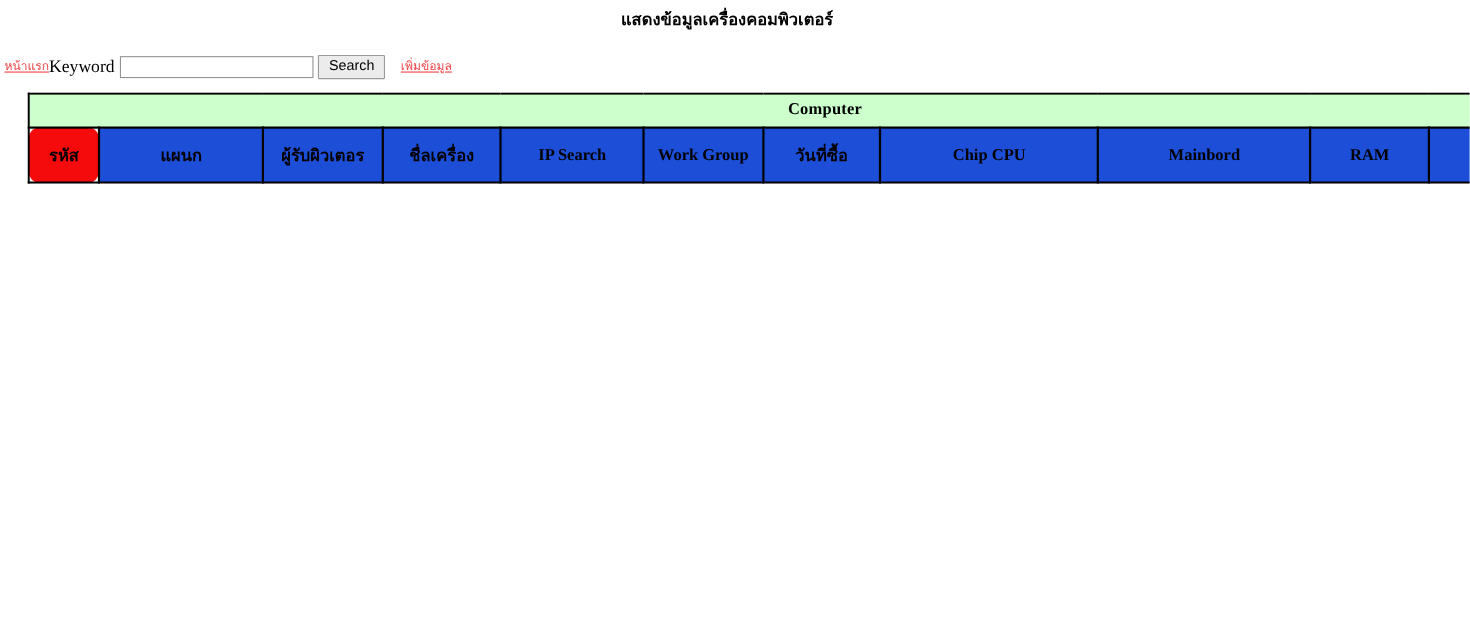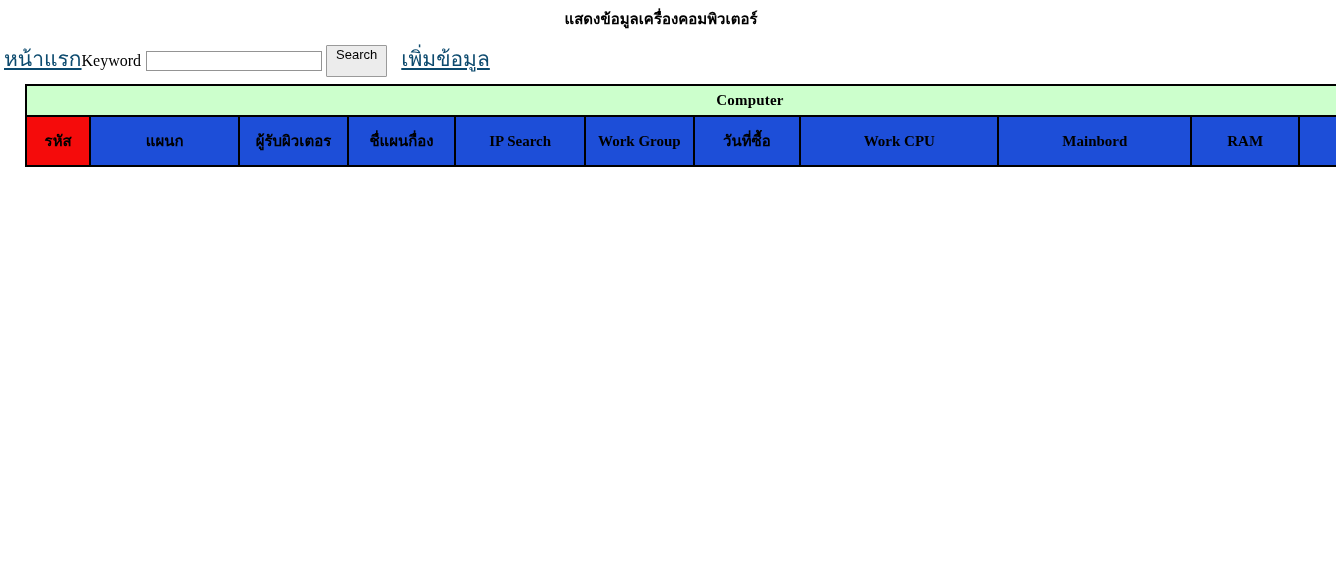--- a/index.html
+++ b/index.html
@@ -28,26 +28,25 @@
 
   .toolbar {
     display: flex;
     align-items: center;
     padding: 21px 0 0 0;
     height: 24px;
     white-space: nowrap;
   }
 
   .toolbar a.link {
-    color: #0c4a6e;
+    color: #ef4444;
     text-decoration: underline;
-    font-size: 21px;
+    font-size: 11px;
     line-height: 18px;
     cursor: pointer;
-    font-family: Liberation Mono, monospace;
   }
 
   .home-link { margin-left: 4px; }
 
   .keyword-label {
     font-size: 16px;
     line-height: 18px;
   }
 
   .search-input {
@@ -58,21 +57,21 @@
     background: #ffffff;
     font-family: "Liberation Serif", serif;
     font-size: 13px;
     padding: 1px 2px;
     box-sizing: content-box;
     outline: none;
   }
 
   .search-button {
     margin-left: 4px;
-    height: 32px;
+    height: 22px;
     padding: 1px 9px 16px 9px;
     font-family: "Liberation Sans", sans-serif;
     font-size: 13px;
     color: #000000;
     background: #ececec;
     border: 1px solid #9a9a9a;
     border-radius: 1px;
     cursor: pointer;
     line-height: 16px;
   }
@@ -114,20 +113,21 @@
   }
 
   .head-row td {
     background: #1d4ed8;
     height: 48px;
     line-height: 20px;
   }
 
   .head-row td.code-cell {
     background: #f50b0b;
+    border-radius: 10px;
   }
 
   .th-thai {
     font-family: "DejaVu Sans", "Liberation Sans", sans-serif;
     font-size: 15px;
     font-weight: bold;
   }
   .th-latin {
     font-family: "Liberation Serif", "DejaVu Serif", serif;
     font-size: 15px;
@@ -163,24 +163,24 @@
         <col style="width: 174px;">
       </colgroup>
     <tbody>
       <tr>
         <td class="banner-cell" colspan="11">Computer</td>
       </tr>
       <tr class="head-row">
           <td class="code-cell"><span class="th-thai">รหัส</span></td>
           <td><span class="th-thai">แผนก</span></td>
           <td><span class="th-thai">ผู้รับผิวเตอร</span></td>
-          <td><span class="th-thai">ชื่แผนกื่อง</span></td>
+          <td><span class="th-thai">ชื่ลเครื่อง</span></td>
           <td><span class="th-latin">IP Search</span></td>
           <td><span class="th-latin">Work Group</span></td>
           <td><span class="th-thai">วันที่ซื้อ</span></td>
-          <td><span class="th-latin">Work CPU</span></td>
+          <td><span class="th-latin">Chip CPU</span></td>
           <td><span class="th-latin">Mainbord</span></td>
           <td><span class="th-latin">RAM</span></td>
           <td><span class="th-latin">VGA Card</span></td>
         </tr>
     </tbody>
   </table>
 </div>
 
 </body></html>

